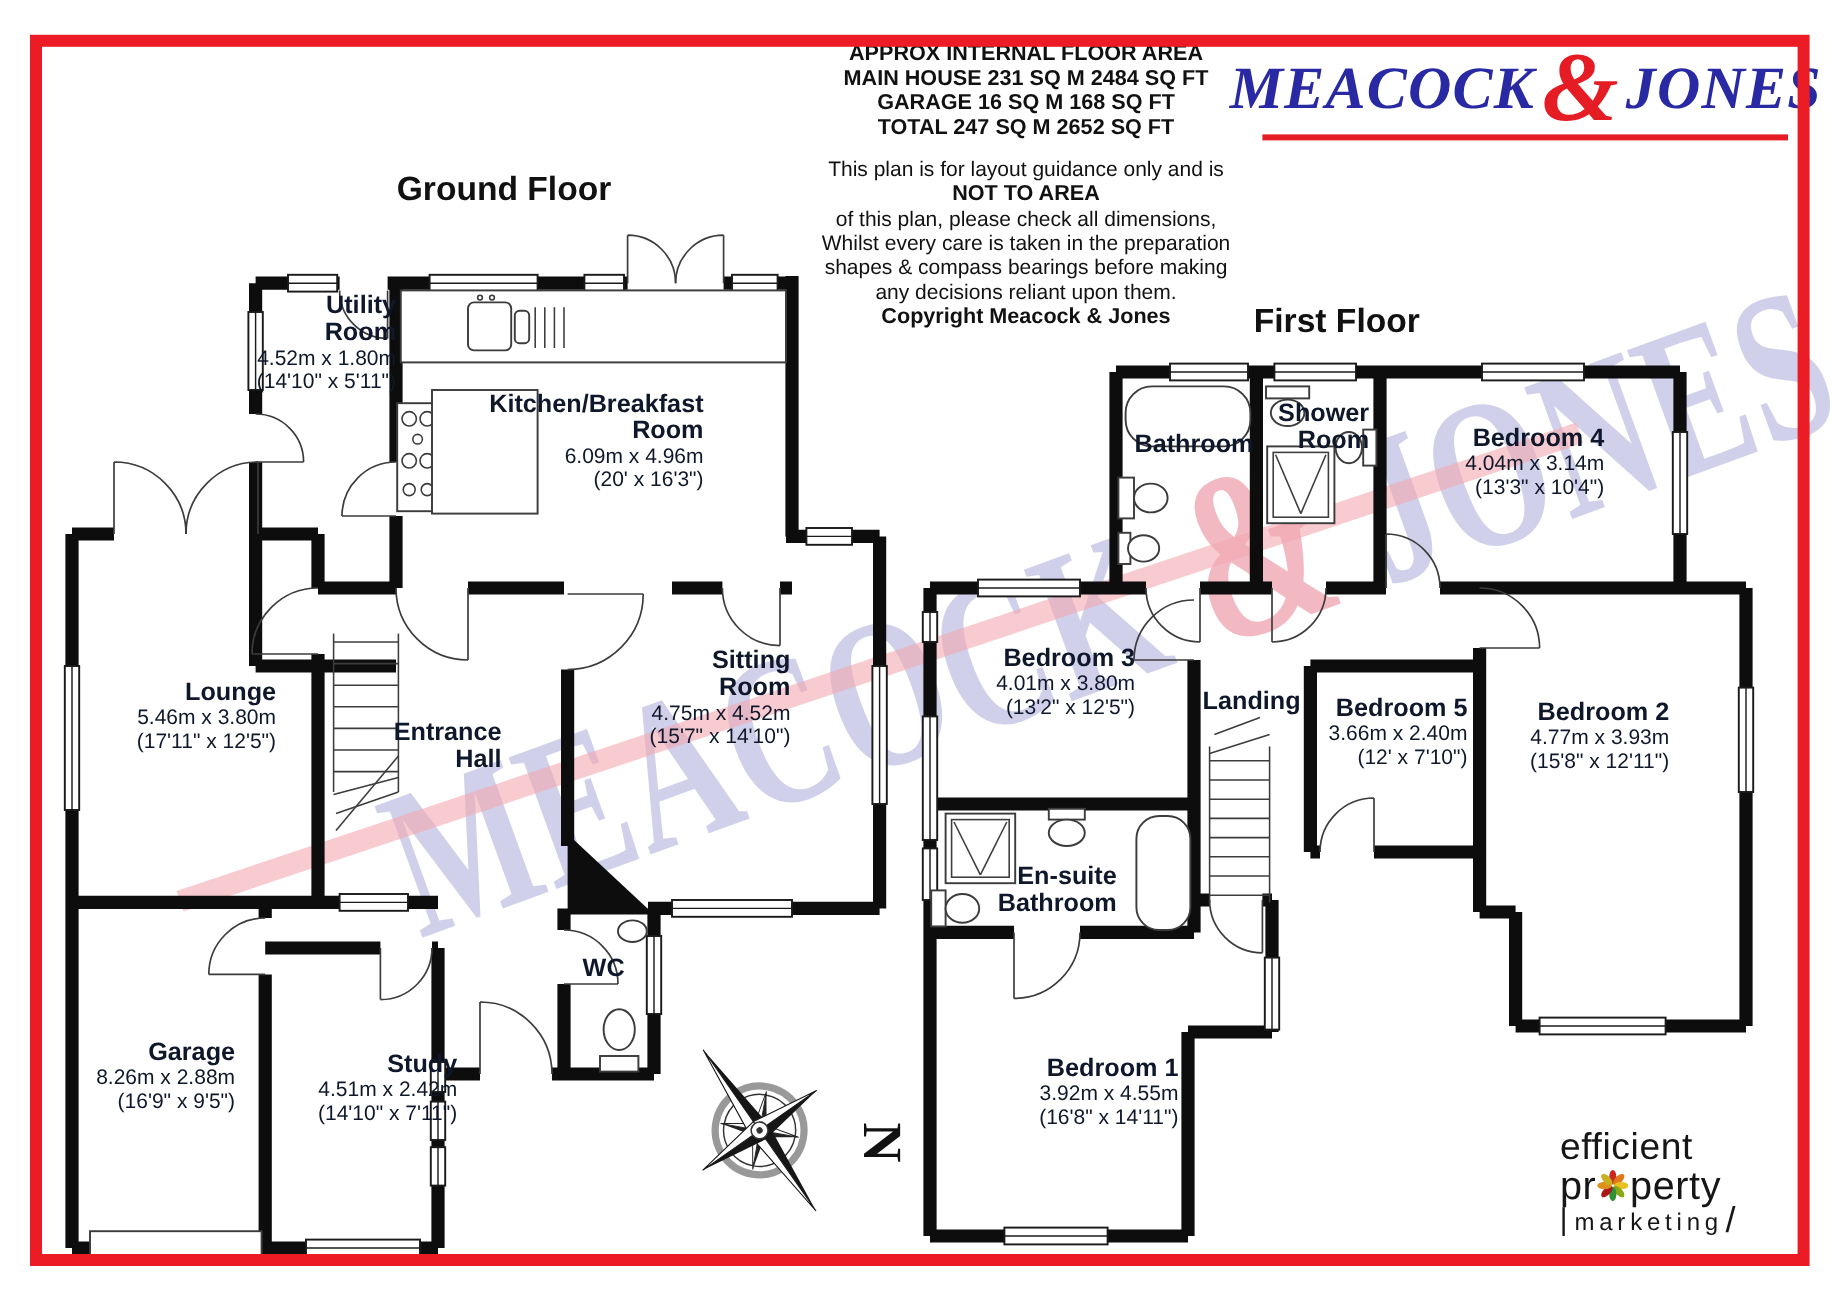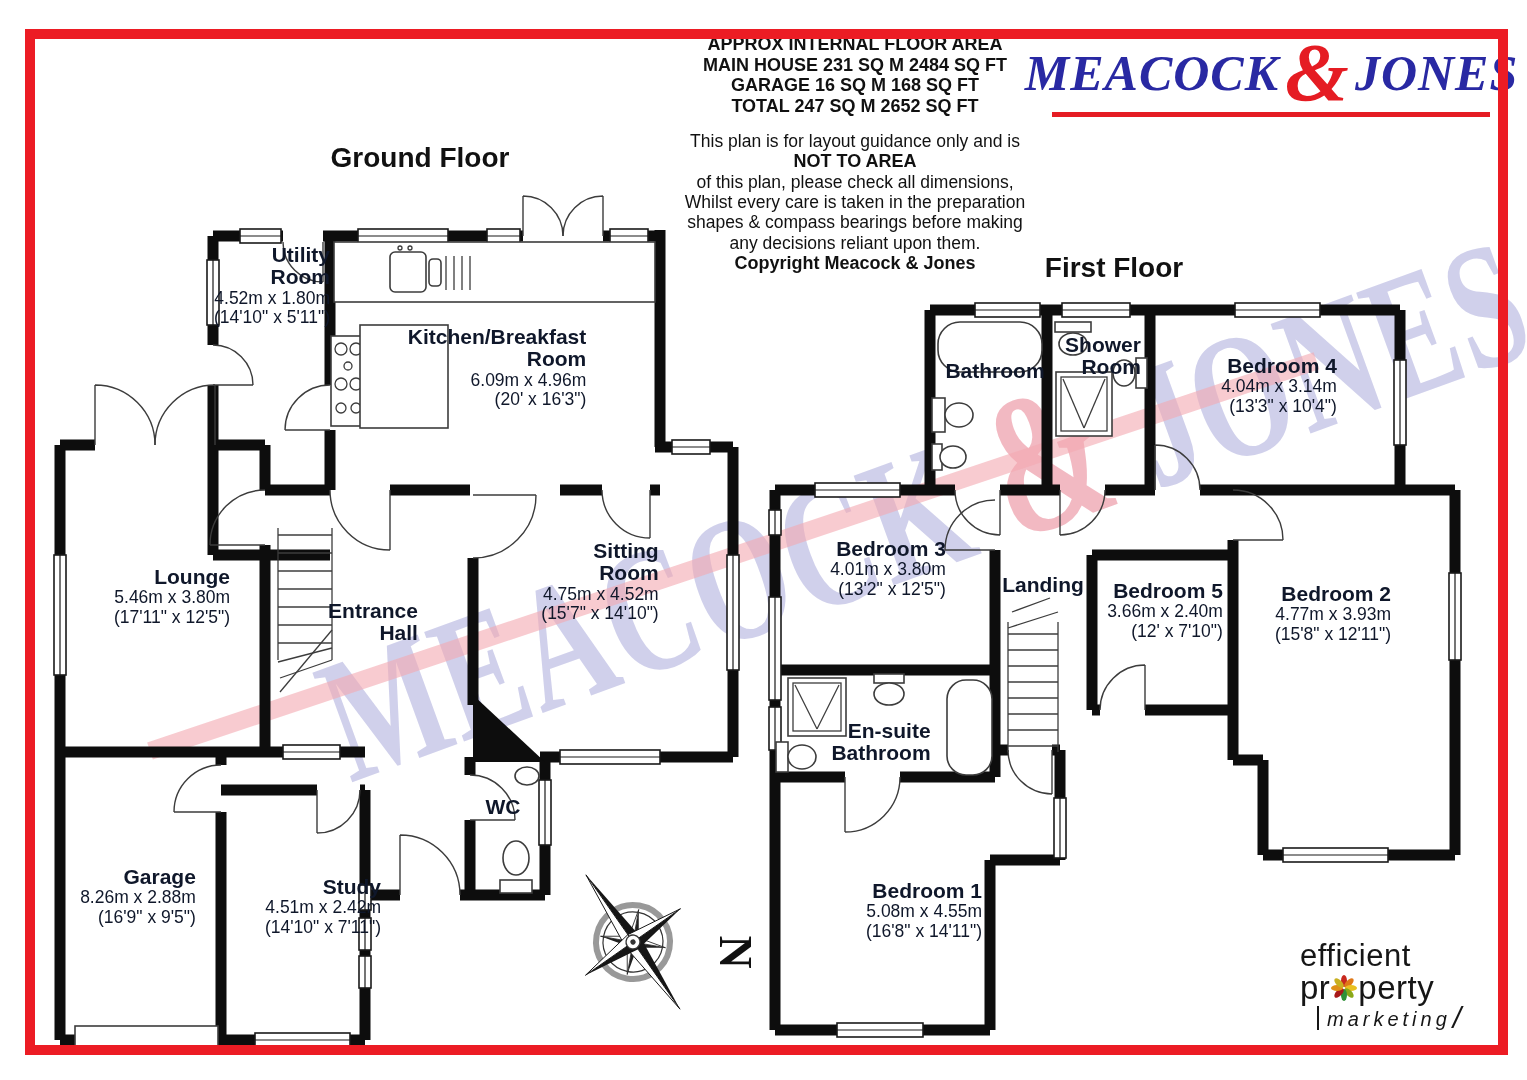--- a/index.html
+++ b/index.html
@@ -29,21 +29,21 @@
   #info .gap{height:15px;}
   
   #brand{position:absolute;left:1048px;top:36px;width:447px;height:84px;z-index:4;display:flex;align-items:baseline;justify-content:center;padding-top:8px;box-sizing:border-box;}
   #brand .word{font-family:"Liberation Serif",serif;font-style:italic;font-weight:bold;font-size:50px;color:#2929a3;letter-spacing:1px;}
   #brand .bamp{font-family:"Liberation Serif",serif;font-style:italic;font-weight:bold;font-size:82px;color:#e51c23;line-height:0;margin:0 6px;position:relative;top:10px;}
   #brand-underline{position:absolute;left:1052px;top:112px;width:438px;height:5px;background:#e51c23;z-index:4;}
   
   #epm{position:absolute;left:1300px;top:940px;width:170px;z-index:4;color:#161616;}
   #epm .l1{font-size:31px;letter-spacing:.5px;line-height:1.0;}
   #epm .l2{font-size:33px;letter-spacing:.5px;line-height:1.05;display:flex;align-items:center;}
-  #epm .l3{font-size:20px;letter-spacing:4px;border-left:2.5px solid #161616;padding-left:8px;margin-left:17px;line-height:1.1;display:flex;align-items:flex-end;font-style:italic;}
+  #epm .l3{font-size:20px;letter-spacing:4px;border-left:2.5px solid #161616;padding-left:8px;margin-left:2px;line-height:1.1;display:flex;align-items:flex-end;}
   #epm .slash{font-size:30px;line-height:.8;margin-left:2px;}
 </style>
 </head>
 <body>
 
 <div id="canvas">
 
   <div id="wm"><span>MEACOCK </span><span class="amp">&amp;</span><span> JONES</span></div>
   <div id="wm-stripe"></div>
 
@@ -437,21 +437,21 @@
   <div class="room-label" style="left:1333px;top:583px;">
     <div class="rname"><span>Bedroom 2</span></div>
     <div class="rdim">4.77m x 3.93m</div>
     <div class="rdim">(15'8" x 12'11")</div>
   </div>
   <div class="room-label" style="left:881px;top:720px;">
     <div class="rname"><span>En-suite</span><br><span>Bathroom</span></div>
   </div>
   <div class="room-label" style="left:924px;top:880px;">
     <div class="rname"><span>Bedroom 1</span></div>
-    <div class="rdim">5.08m x 4.55m</div>
+    <div class="rdim">3.92m x 4.55m</div>
     <div class="rdim">(16'8" x 14'11")</div>
   </div>
 
   <div id="epm">
     <div class="l1">efficient</div>
     <div class="l2">
       <span>pr</span>
         <svg width="26" height="26" viewBox="0 0 26 26" style="margin:0 1px;">
         <g>
           <ellipse cx="13" cy="6" rx="3" ry="6" fill="#c8281e" transform="rotate(0 13 13)"></ellipse>

